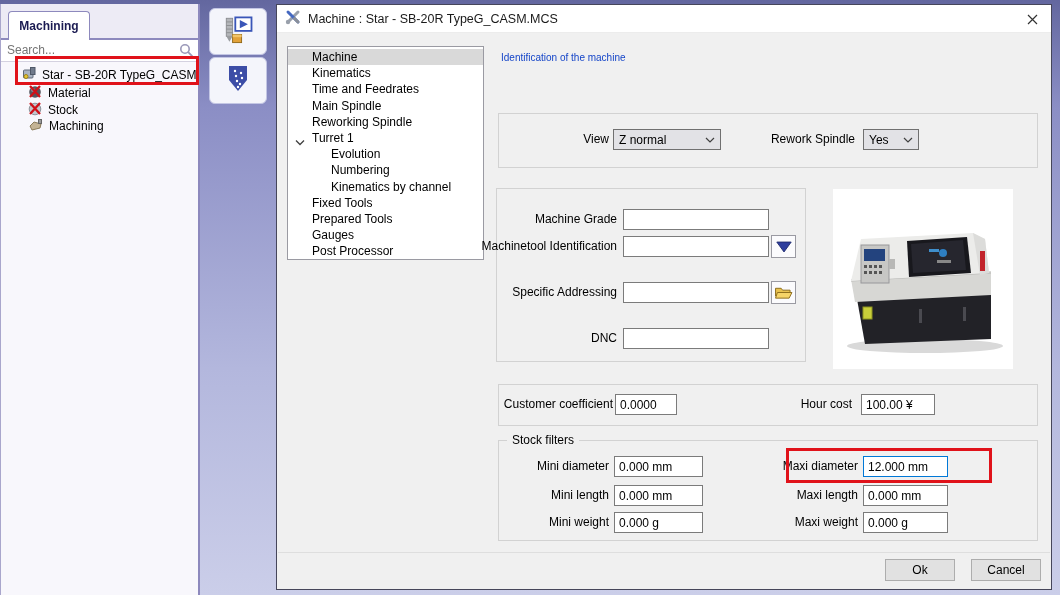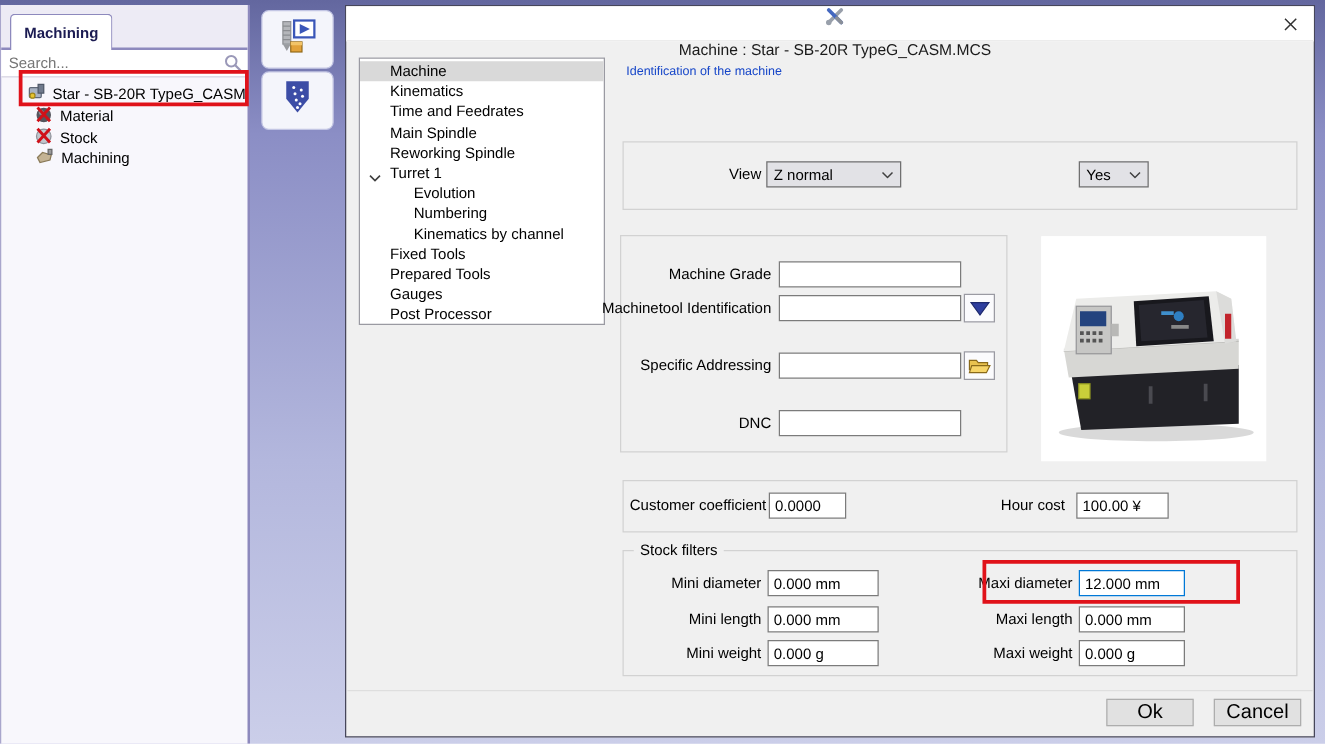--- a/index.html
+++ b/index.html
@@ -36,21 +36,21 @@
   
   .tb-btn { position:absolute; width:58px; height:47px; background:#f4f5fb;
     border:1px solid #c3c6e4; border-radius:6px; display:flex; align-items:center; justify-content:center; }
   #tb1 { left:209px; top:8px; }
   #tb2 { left:209px; top:57px; }
 
   
   #dialog { position:absolute; left:276px; top:4px; width:776px; height:586px;
     background:#f0f0f0; border:1px solid #46465a; }
   .title-bar { position:absolute; left:0; top:0; width:100%; height:28px; background:#ffffff;
-    border-bottom:1px solid #ececec; display:flex; align-items:center; gap:7px; padding-left:8px;flex-direction:column; }
+    border-bottom:1px solid #ececec; display:flex; align-items:center; gap:7px; padding-left:8px; }
   .title-text { font-size:12.5px; color:#1a1a1a; }
   .close-btn { position:absolute; right:10px; top:6px; width:18px; height:16px;
     display:flex; align-items:center; justify-content:center; cursor:default; }
 
   .nav { position:absolute; left:10px; top:41px; width:197px; height:214px;
     background:#ffffff; border:1px solid #9a9aa2; padding-top:2px; overflow:hidden; }
   .nav-item { height:16.2px; display:flex; align-items:center; font-size:12px; color:#000;
     padding-left:24px; white-space:nowrap; position:relative; }
   .nav-item.child { padding-left:43px; }
   .nav-item.selected { background:#d9d9d9; }
@@ -71,21 +71,21 @@
     display:flex; align-items:center; justify-content:space-between; padding:0 5px;
     font-size:12px; color:#000; cursor:default; }
 
   .side-btn { position:absolute; width:25px; height:23px; background:#fbfbfd; border:1px solid #9a9aa2;
     display:flex; align-items:center; justify-content:center; cursor:default; }
 
   .machine-photo { position:absolute; left:556px; top:184px; width:180px; height:180px; background:#fff; }
 
   .footer-line { position:absolute; left:1px; right:1px; top:547px; border-top:1px solid #dedede; }
   .btn { position:absolute; width:70px; height:22px; background:#e1e1e1; border:1px solid #adadad;
-    font-size:16px; color:#000; display:flex; align-items:center; justify-content:center; cursor:default; }
+    font-size:12px; color:#000; display:flex; align-items:center; justify-content:center; cursor:default; }
 </style>
 </head>
 <body>
 
 <div id="left-panel">
   <div class="lp-header">
     <div class="lp-tab">Machining</div>
   </div>
   <div class="lp-search">
     <input type="text" placeholder="Search..." style="">
@@ -241,20 +241,21 @@
   <div class="dlg-heading">Identification of the machine</div>
 
   <div class="gb" style="left:221px; top:108px; width:540px; height:55px;"></div>
   <div class="lbl" style="left:180px; top:124px; width:152px;">View</div>
   <div class="combo" style="left:336px; top:124px; width:108px;">
     <span>Z normal</span>
     <svg width="10" height="6" viewBox="0 0 10 6">
         <polyline points="1,1 5,5 9,1" fill="none" stroke="#404040" stroke-width="1.2"></polyline>
       </svg>
   </div>
+  <div class="lbl" style="left:420px; top:124px; width:158px;">Rework Spindle</div>
   <div class="combo" style="left:586px; top:124px; width:56px;">
     <span>Yes</span>
     <svg width="10" height="6" viewBox="0 0 10 6">
         <polyline points="1,1 5,5 9,1" fill="none" stroke="#404040" stroke-width="1.2"></polyline>
       </svg>
   </div>
 
   <div class="gb" style="left:219px; top:183px; width:310px; height:174px;"></div>
   <div class="lbl" style="left:130px; top:204px; width:210px;">Machine Grade</div>
   <input class="txt" style="left: 346px; top: 204px; width: 146px;" value="">

